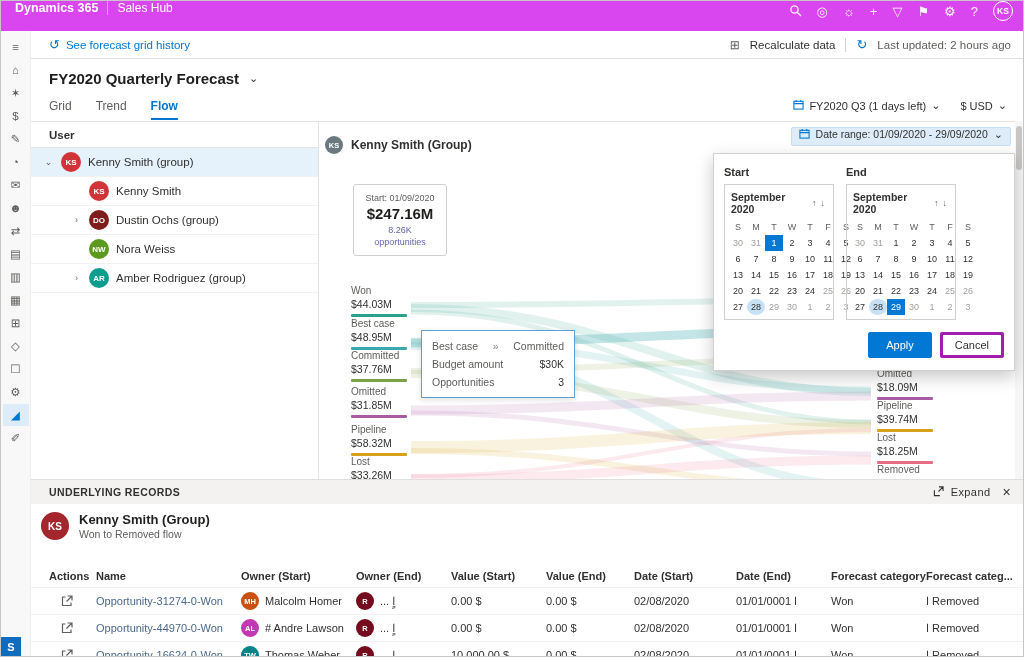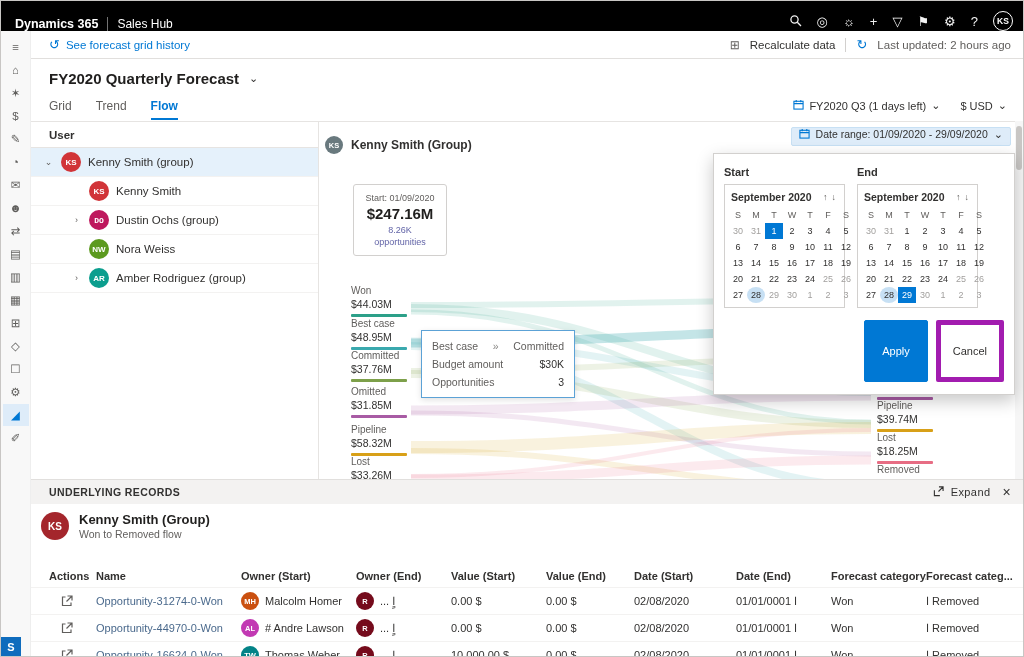--- a/index.html
+++ b/index.html
@@ -1,20 +1,20 @@
 <!DOCTYPE html>
 <html><head>
 <meta charset="utf-8">
 <style>
   *{box-sizing:border-box;margin:0;padding:0}
   html,body{width:1024px;height:657px;overflow:hidden}
   body{font-family:"Liberation Sans",sans-serif;background:#fff;position:relative;border:1px solid #c8c6c4;color:#323130}
 
   
-  .topbar{position:absolute;left:0;top:0;width:100%;height:30px;background:#000000;color:#fff;display:flex;align-items:flex-end;padding:0 10px 0 14px;z-index:50}
+  .topbar{position:absolute;left:0;top:0;width:100%;height:30px;background:#d946ef;color:#fff;display:flex;align-items:flex-start;padding:0 10px 12px 14px;z-index:50}
   .brand{font-size:12.5px;font-weight:bold;white-space:nowrap}
   .tb-div{width:1px;height:14px;background:rgba(255,255,255,.45);margin:0 9px}
   .app{font-size:12px;white-space:nowrap}
   .tb-right{margin-left:auto;display:flex;align-items:center;gap:15px}
   .tb-icon{font-size:13px;line-height:1;color:#fff;opacity:.95;cursor:default}
   .avatar-ring{width:20px;height:20px;border:1px solid #fff;border-radius:50%;font-size:8.5px;display:flex;align-items:center;justify-content:center;font-weight:bold}
 
   
   .cmdbar{position:absolute;left:30px;right:0;top:30px;height:28px;background:#fff;border-bottom:1px solid #e1dfdd;display:flex;align-items:center;padding:0 12px 0 18px;font-size:11.5px;z-index:40}
   .cmd-link{color:#0078d4;display:flex;gap:6px;align-items:center}
@@ -71,35 +71,35 @@
   .tt-val{color:#323130}
   .tt-sep{color:#8a8886}
 
   
   .vscroll{position:absolute;right:0;top:62px;bottom:177px;width:8px;background:#f6f6f6}
   .vthumb{position:absolute;left:1px;right:1px;top:5px;height:44px;background:#c8c6c4;border-radius:3px}
 
   
   .popup{position:absolute;left:682px;top:94px;width:302px;background:#fff;border:1px solid #d2d0ce;box-shadow:0 6px 16px rgba(0,0,0,.22);z-index:30;padding:10px 10px 12px}
   .pp-cols{display:flex;gap:12px}
-  .pp-col{width:121px}
+  .pp-col{width:110px}
   .pp-label{font-size:11px;font-weight:700;margin:2px 0 6px;color:#323130}
   .cal-box{border:1px solid #d2d0ce;padding:4px}
   .cal-head{display:flex;align-items:center;padding:2px 2px 4px;font-size:10.5px;font-weight:700;color:#323130}
   .cal-head .m{flex:1}
   .cal-arrow{font-size:9px;color:#605e5c;padding:0 2px}
   .cal-grid{display:grid;grid-template-columns:repeat(7,18px)}
   .cal-cell{height:16px;line-height:16px;text-align:center;font-size:9px;color:#323130}
   .cal-cell.dow{color:#605e5c}
   .cal-cell.muted{color:#a19f9d}
   .cal-cell.sel{background:#0078d4;color:#fff}
   .cal-cell.today{background:#c7e0f4;border-radius:50%}
   .pp-btns{display:flex;justify-content:flex-end;gap:8px;margin-top:12px}
   .btn-primary{background:#0078d4;color:#fff;border:1px solid #0078d4;font-size:11px;padding:4px 17px;border-radius:2px;font-family:inherit}
-  .btn-secondary{background:#fff;color:#323130;border:5px solid #a21caf;font-size:11px;padding:20px 12px;border-radius:2px;font-family:inherit}
+  .btn-secondary{background:#fff;color:#323130;border:3px solid #a21caf;font-size:11px;padding:4px 12px;border-radius:2px;font-family:inherit}
 
   
   .records{position:absolute;left:0;right:0;bottom:0;height:177px;background:#fff;z-index:35}
   .rec-header{height:25px;background:#f3f2f1;border-top:1px solid #e1dfdd;display:flex;align-items:center;padding:0 12px 0 18px;font-size:10.5px;font-weight:700;letter-spacing:.4px;color:#323130}
   .rec-right{margin-left:auto;display:flex;align-items:center;gap:12px;font-weight:400;font-size:11px}
   .rec-close{font-size:14px;color:#323130}
   .person{position:absolute;left:10px;top:33px;display:flex;gap:10px;align-items:center}
   .person-name{font-size:13px;font-weight:700;color:#201f1e}
   .person-sub{font-size:10.5px;color:#605e5c;margin-top:1px}
   .rtable{position:absolute;left:0;right:0;top:86px;bottom:0;overflow:hidden;font-size:11px}
@@ -207,21 +207,21 @@
           <span class="avatar av20" style="background: rgb(209, 52, 56);">KS</span>
           <span>Kenny Smith (group)</span>
         </div>
         <div class="tree-row" style="padding-left: 40px;">
           <span class="tree-chev"></span>
           <span class="avatar av20" style="background: rgb(209, 52, 56);">KS</span>
           <span>Kenny Smith</span>
         </div>
         <div class="tree-row" style="padding-left: 40px;">
           <span class="tree-chev">›</span>
-          <span class="avatar av20" style="background: #be185d; font-family: Liberation Mono, monospace;">DO</span>
+          <span class="avatar av20" style="background: #7f1d1d;">DO</span>
           <span>Dustin Ochs (group)</span>
         </div>
         <div class="tree-row" style="padding-left: 40px;">
           <span class="tree-chev"></span>
           <span class="avatar av20" style="background: rgb(92, 154, 31);">NW</span>
           <span>Nora Weiss</span>
         </div>
         <div class="tree-row" style="padding-left: 40px;">
           <span class="tree-chev">›</span>
           <span class="avatar av20" style="background: rgb(11, 158, 142);">AR</span>

